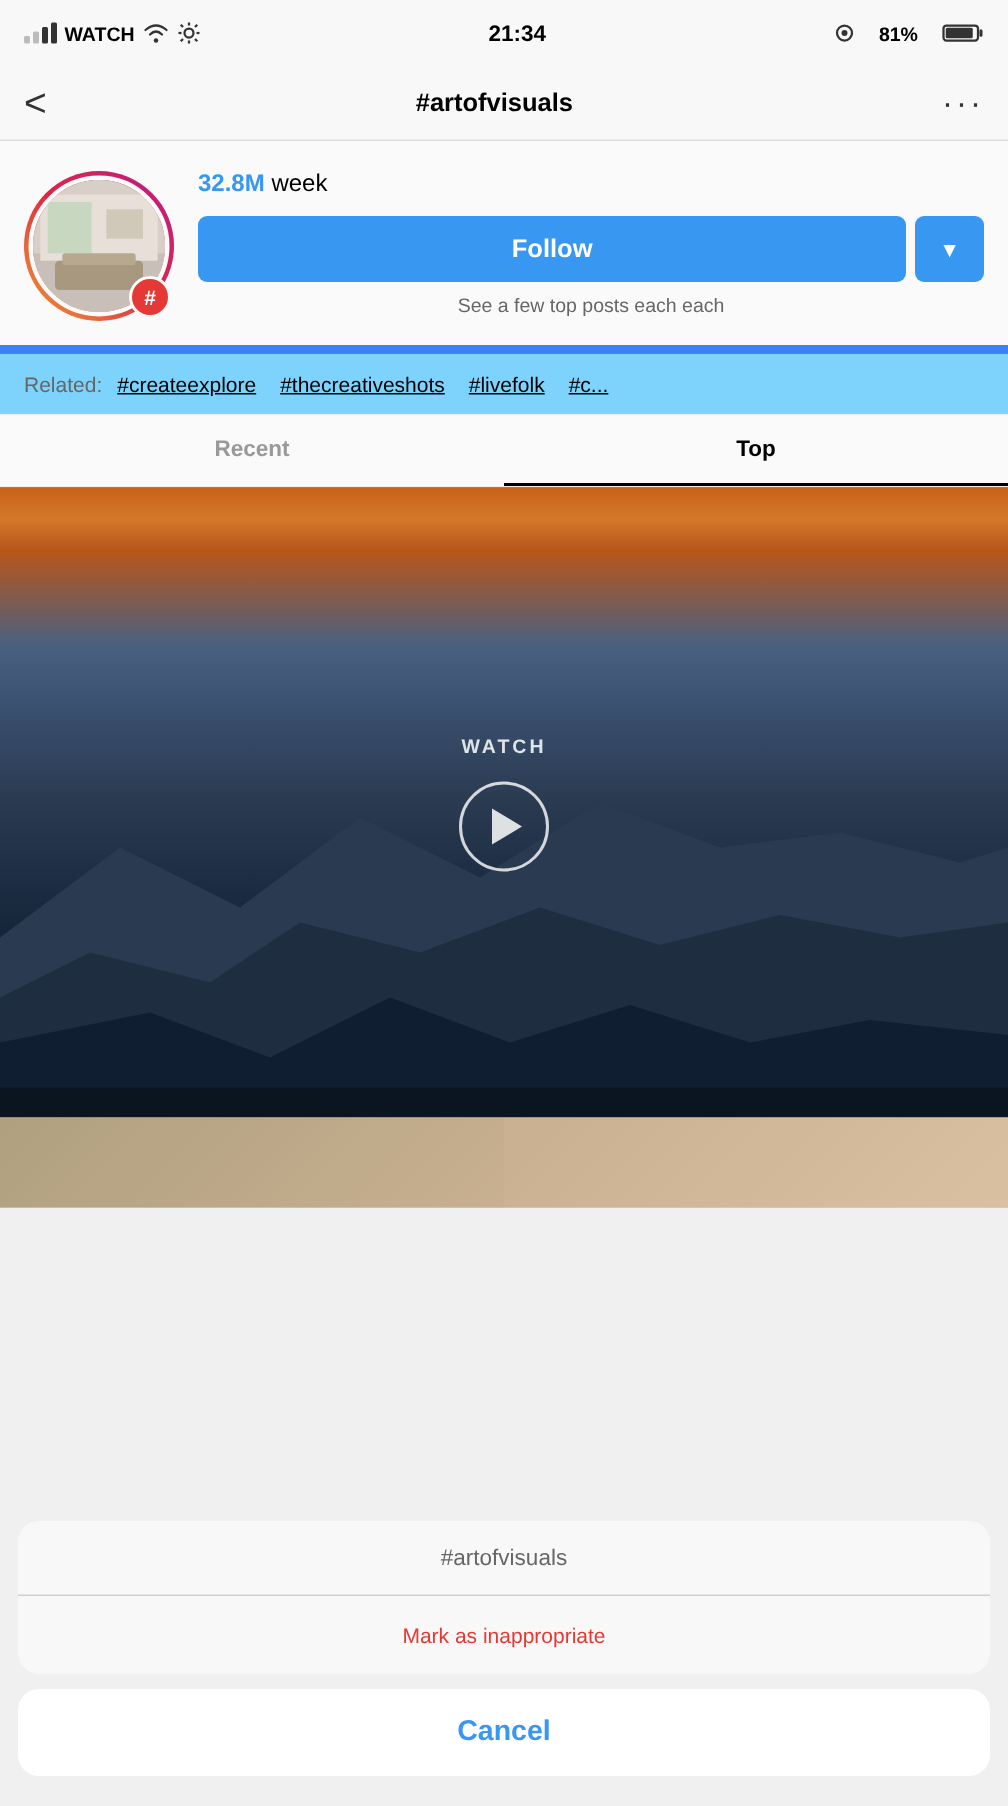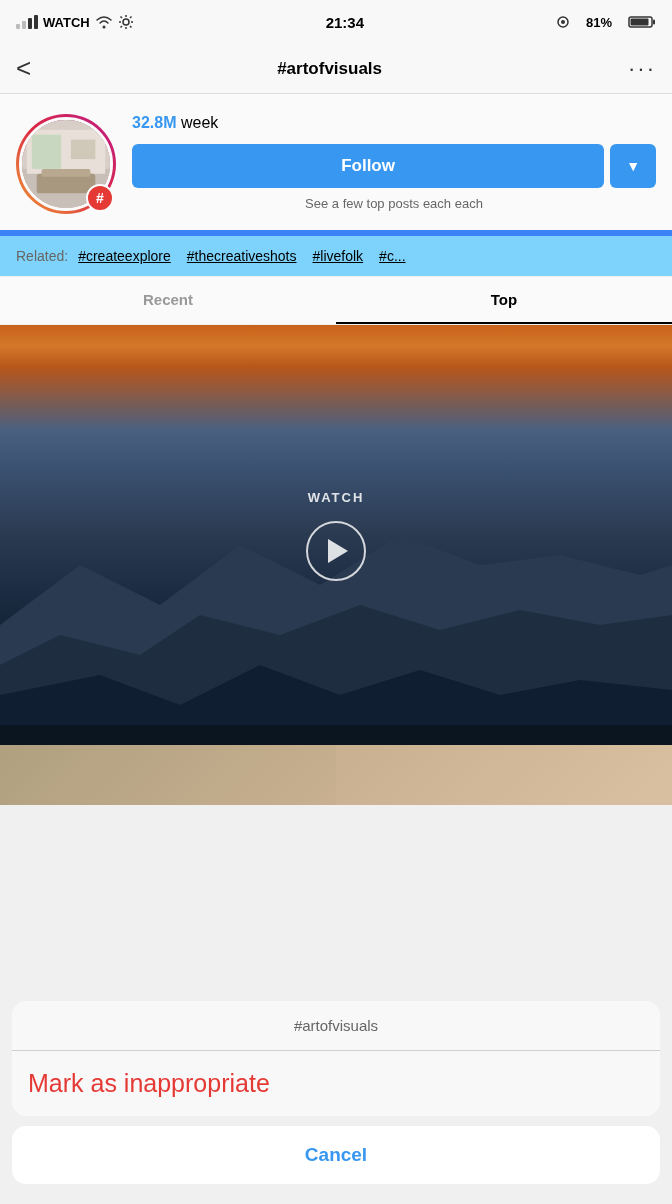--- a/index.html
+++ b/index.html
@@ -270,22 +270,22 @@
     }
     .action-title {
       padding: 16px;
       text-align: center;
       font-size: 15px;
       color: #666;
       border-bottom: 1px solid #d0d0d0;
     }
     .action-item {
       padding: 18px 16px;
-      text-align: left;
-      font-size: 25px;
+      text-align: center;
+      font-size: 14px;
       cursor: pointer;
     }
     .action-danger { color: #e53935; }
     .action-cancel-sheet {
       background: white;
       border-radius: 14px;
       overflow: hidden;
     }
     .action-cancel {
       padding: 18px 16px;

